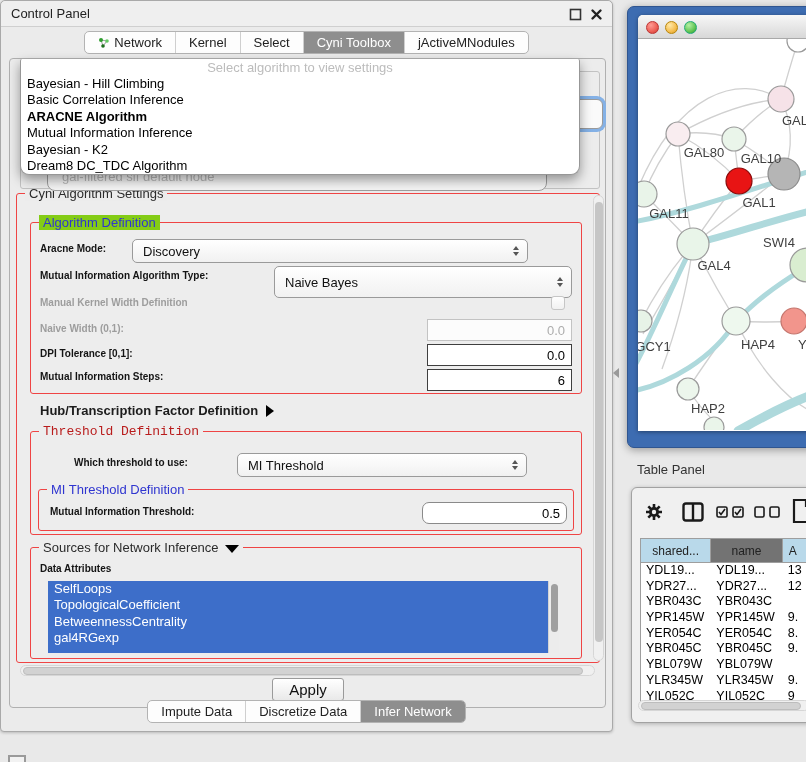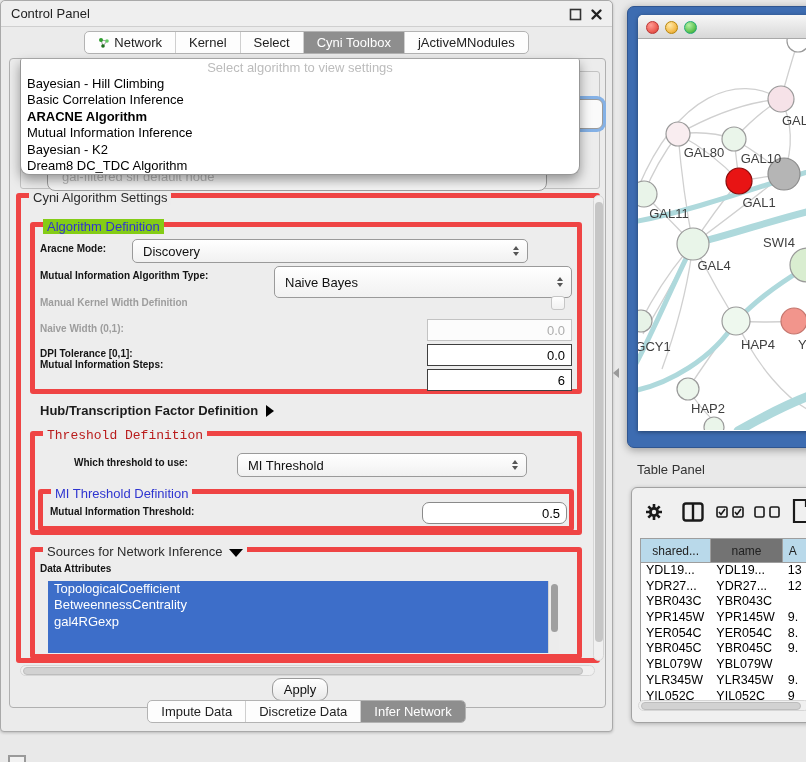--- a/index.html
+++ b/index.html
@@ -39,21 +39,21 @@
 
   
   .popup { position:absolute; left:10px; top:0; width:560px; height:116px; background:#fff;
     border:1px solid #979797; border-top:none; border-radius:2px 2px 9px 9px;
     box-shadow:0 5px 12px rgba(0,0,0,.38); z-index:50; overflow:hidden; }
   .popup-placeholder { height:17px; text-align:center; font-size:13px; color:#bcbcbc; padding-top:1px; }
   .popup-item { height:16.4px; padding-left:6px; font-size:13px; color:#000; line-height:16.4px; cursor:pointer; }
   .popup-item.bold { font-weight:bold; }
 
   
-  .group { position:absolute; border:5px solid #ef4444; border-radius:3px; }
+  .group { position:absolute; border:1px solid #ef4444; border-radius:3px; }
   .group-title { position:absolute; top:-8px; left:8px; background:#ececec; padding:0 4px; font-size:13px; }
   .t-black { color:#2b2b2b; }
   .t-blue  { color:#2f35d0; }
   .t-green { color:#b91c1c;font-family:Liberation Mono, monospace; }
 
   .lbl  { position:absolute; font-size:10px; font-weight:bold; color:#141414; white-space:nowrap; }
   .lbl.dis { color:#9d9d9d; }
 
   
   .combo { position:absolute; background:linear-gradient(#ffffff,#f1f1f1); border:1px solid #9a9a9a;
@@ -78,23 +78,23 @@
   .attr-list { position:absolute; background:#3d6ec9; overflow:hidden; }
   .attr-item { height:16.4px; line-height:16.4px; color:#fff; font-size:13px; padding-left:6px; white-space:nowrap; }
   .list-vscroll { position:absolute; width:11px; background:#ececec; border-left:1px solid #d4d4d4; }
   .list-vscroll .thumb { position:absolute; left:1.5px; width:7px; background:#9f9f9f; border-radius:4px; }
 
   .vscroll { position:absolute; width:11px; background:#f0f0f0; border:1px solid #d6d6d6; border-radius:6px; }
   .vscroll .thumb { position:absolute; left:1px; width:8px; background:#c6c6c6; border-radius:5px; }
   .hscroll { position:absolute; height:11px; background:#f0f0f0; border:1px solid #d6d6d6; border-radius:6px; }
   .hscroll .thumb { position:absolute; top:1px; height:8px; background:#d2d2d2; border:1px solid #bdbdbd; border-radius:5px; }
 
-  .apply-btn { position:absolute; left:262px; top:619px; width:56px; height:23px;
-    background:linear-gradient(#ffffff,#e9e9e9); border:1px solid #9a9a9a; border-radius:9px;
-    font-size:13px; color:#111; display:flex; align-items:center; justify-content:center; cursor:pointer; }
+  .apply-btn { position:absolute; left:262px; top:619px; width:72px; height:23px;
+    background:linear-gradient(#ffffff,#e9e9e9); border:1px solid #9a9a9a; border-radius:3px;
+    font-size:15px; color:#111; display:flex; align-items:center; justify-content:center; cursor:pointer; }
 
   .cp-bottom-tabs { position:absolute; top:699px; left:0; width:100%; text-align:center; }
 
   
   .mini-square { position:absolute; left:8px; top:755px; width:18px; height:18px; border:2px solid #9a9a9a; background:#f2f2f2; }
 
   .divider-arrow { position:absolute; left:613px; top:368px; width:0; height:0;
     border-top:5px solid transparent; border-bottom:5px solid transparent; border-right:6px solid #9a9a9a; }
 
   
@@ -212,21 +212,21 @@
     <span class="lbl dis" style="left:30px; top:238px;">Manual Kernel Width Definition</span>
     <div class="checkbox" style="left:541px; top:237px;"></div>
     <span class="lbl dis" style="left:30px; top:264px;">Naive Width (0,1):</span>
     <div class="field dis" style="left:417px; top:260px; width:145px; height:22px;">
         <span>0.0</span>
       </div>
     <span class="lbl" style="left:30px; top:289px;">DPI Tolerance [0,1]:</span>
     <div class="field" style="left:417px; top:285px; width:145px; height:22px;">
         <span>0.0</span>
       </div>
-    <span class="lbl" style="left:30px; top:300px;">Mutual Information Steps:</span>
+    <span class="lbl" style="left:30px; top:312px;">Mutual Information Steps:</span>
     <div class="field" style="left:417px; top:310px; width:145px; height:22px;">
         <span>6</span>
       </div>
 
     <div class="hub-row" style="left:30px; top:344px;">
       <span>Hub/Transcription Factor Definition</span>
       <span class="arrow-right"></span>
     </div>
 
     <div class="group" style="left:20px; top:372px; width:552px; height:104px;">
@@ -246,20 +246,21 @@
     <span class="lbl" style="left:40px; top:447px;">Mutual Information Threshold:</span>
     <div class="field" style="left:412px; top:443px; width:145px; height:22px; border-color:#8a8a8a;border-radius:7px;">
         <span>0.5</span>
       </div>
 
     <div class="group" style="left:20px; top:488px; width:552px; height:112px;">
       <span class="group-title t-black" style="background:#ededed;"><span>Sources for Network Inference</span><span class="arrow-down"></span></span>
     </div>
     <span class="lbl" style="left:30px; top:504px;">Data Attributes</span>
     <div class="attr-list" style="left:38px; top:522px; width:500px; height:72px;">
+      <div class="attr-item">SelfLoops</div>
       <div class="attr-item">TopologicalCoefficient</div>
       <div class="attr-item">BetweennessCentrality</div>
       <div class="attr-item">gal4RGexp</div>
     </div>
     <div class="list-vscroll" style="left:538px; top:522px; height:72px;">
         <div class="thumb" style="top:3px; height:48px;"></div>
       </div>
 
     <div class="vscroll" style="left:583px; top:136px; height:466px;">
         <div class="thumb" style="top:6px; height:440px;"></div>

